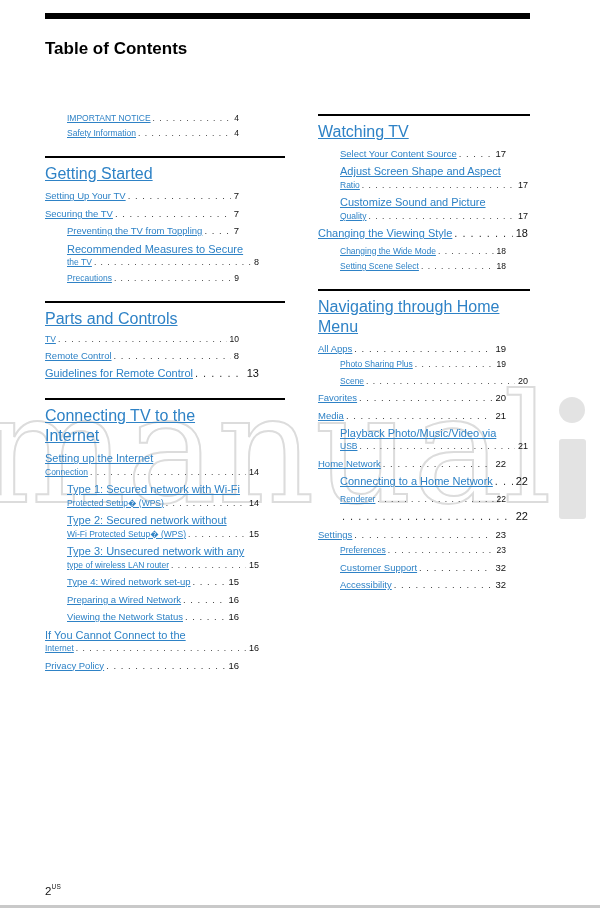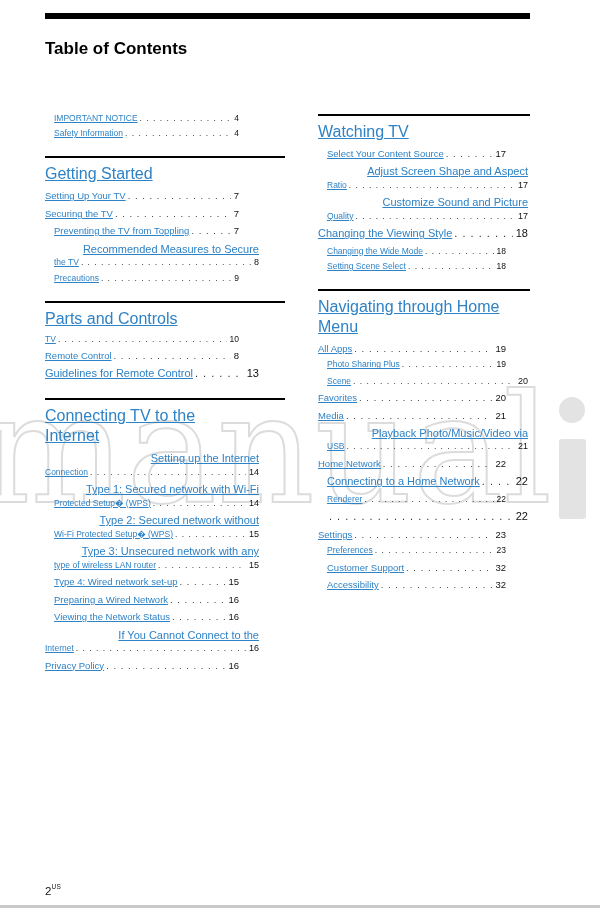--- a/index.html
+++ b/index.html
@@ -14,27 +14,27 @@
   .col{position:absolute;top:108px;z-index:1;}
   .col-left{left:45px;width:240px;}
   .col-right{left:318px;width:212px;}
   .divider{border-top:2px solid #000;margin:18px 0 2px;}
   .col-right .divider:first-child{margin-top:6px;}
   .heading{display:block;font-size:16px;line-height:1.25;margin:6px 0 2px;max-width:205px;}
   .entry{line-height:1.2;}
   .entry.sz-s{font-size:8.5px;margin-top:5px;}
   .entry.sz-sm{font-size:9.5px;margin-top:6px;}
   .entry.sz-m{font-size:11px;margin-top:6px;}
-  .entry.ind1{margin-left:9px;}
+  .entry.ind1{margin-left:22px;}
   .col-left .entry.sz-s,.col-left .entry.sz-sm{margin-right:46px;}
   .col-left .entry.sz-m{margin-right:26px;}
   .col-right .entry.sz-s,.col-right .entry.sz-sm{margin-right:24px;}
   .col-right .entry.sz-m{margin-right:2px;}
   .row{display:flex;align-items:baseline;}
-  .line1{white-space:nowrap;text-align:right;}
+  .line1{white-space:nowrap;}
   .row .link{white-space:nowrap;}
   .leader{flex:1 1 auto;overflow:hidden;white-space:nowrap;color:#333;margin:0 2px;letter-spacing:1px;}
   .leader::after{content:". . . . . . . . . . . . . . . . . . . . . . . . . . . . . . . . . . . . . . . . . . . . . . . . . . . .";}
   .pg{color:#111;margin-left:1px;}
   .row.cont{margin-top:1px;font-size:8.5px;}
   .row.cont .pg{font-size:9px;}
   .footer{position:absolute;left:45px;top:884px;font-size:11.5px;color:#111;z-index:1;}
   .footer sup{font-size:6.5px;position:relative;top:-1px;letter-spacing:0.3px;}
   .bottom-edge{position:absolute;left:0;top:905px;width:600px;height:3px;background:#c9c9c9;}
 </style>

